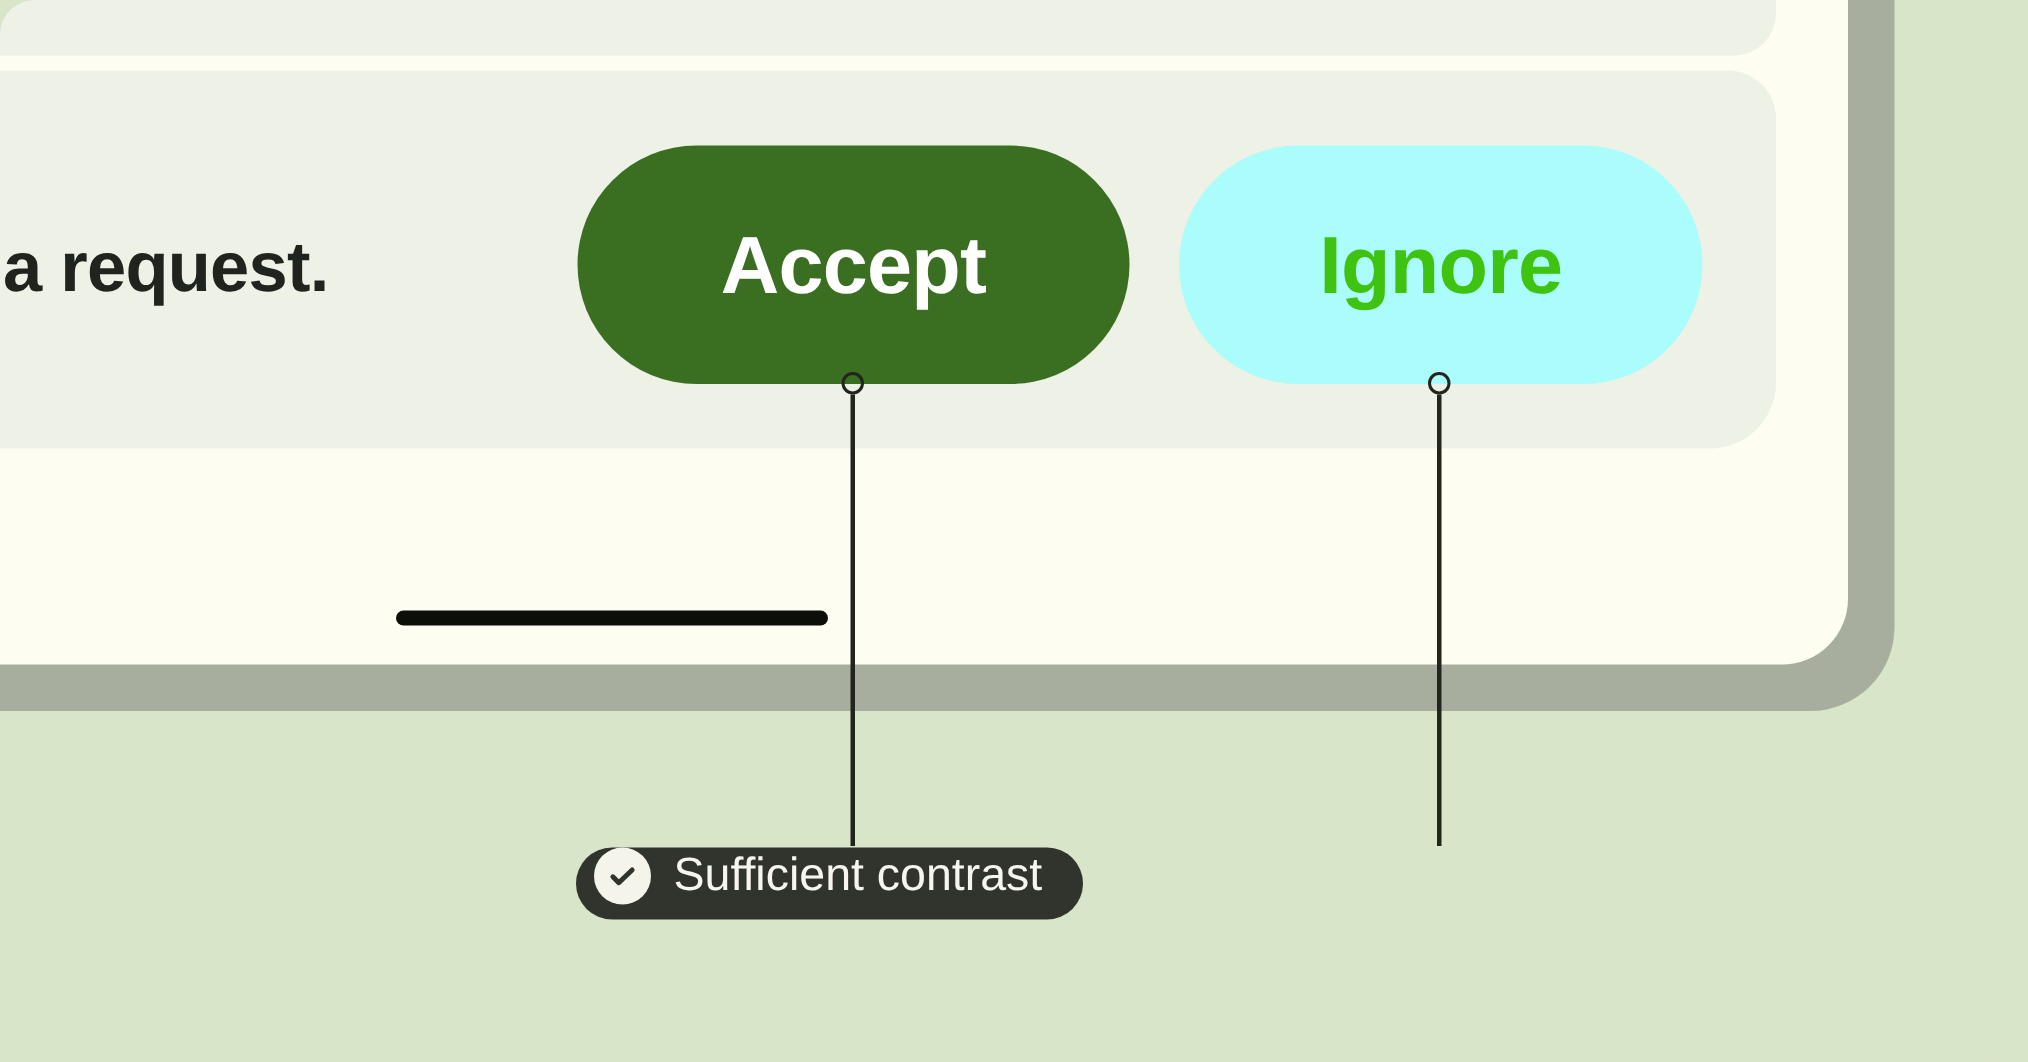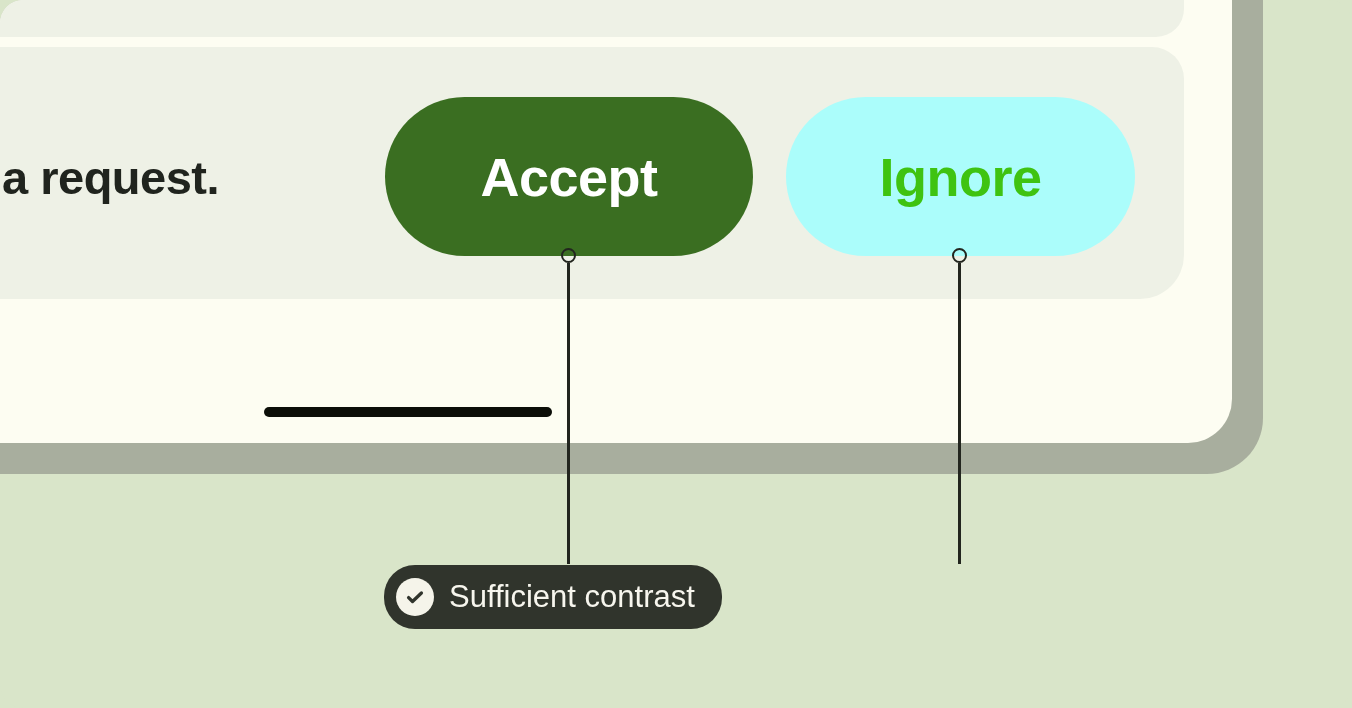--- a/index.html
+++ b/index.html
@@ -51,22 +51,22 @@
     border:2.5px solid var(--annotation-line,#22251e);border-radius:50%;
     background:transparent;
   }
   .leader-line{
     position:absolute;width:2.5px;height:301px;top:263px;
     background:var(--annotation-line,#22251e);
   }
   .dot-1{left:561px;top:248px;} .line-1{left:567px;}
   .dot-2{left:952px;top:248px;} .line-2{left:958px;}
   .callout{
-    position:absolute;top:565px;height:64px;border-radius:31px;
-    display:flex;align-items:center;gap:15px;padding:0 27px 0 12px;
+    position:absolute;top:565px;height:48px;border-radius:31px;
+    display:flex;gap:15px;padding:0 27px 0 12px;
     background:var(--callout-background,#30342c);
     color:var(--callout-text,#f7f6ee);
     font-size:31px;font-weight:400;white-space:nowrap;box-sizing:border-box;
   }
   .callout-1{left:384px;} .callout-2{left:813px;}
   .callout-icon{
     width:38px;height:38px;border-radius:50%;flex:0 0 auto;
     background:var(--callout-icon-background,#f5f4ea);
     display:flex;align-items:center;justify-content:center;
     color:var(--callout-background,#30342c);

